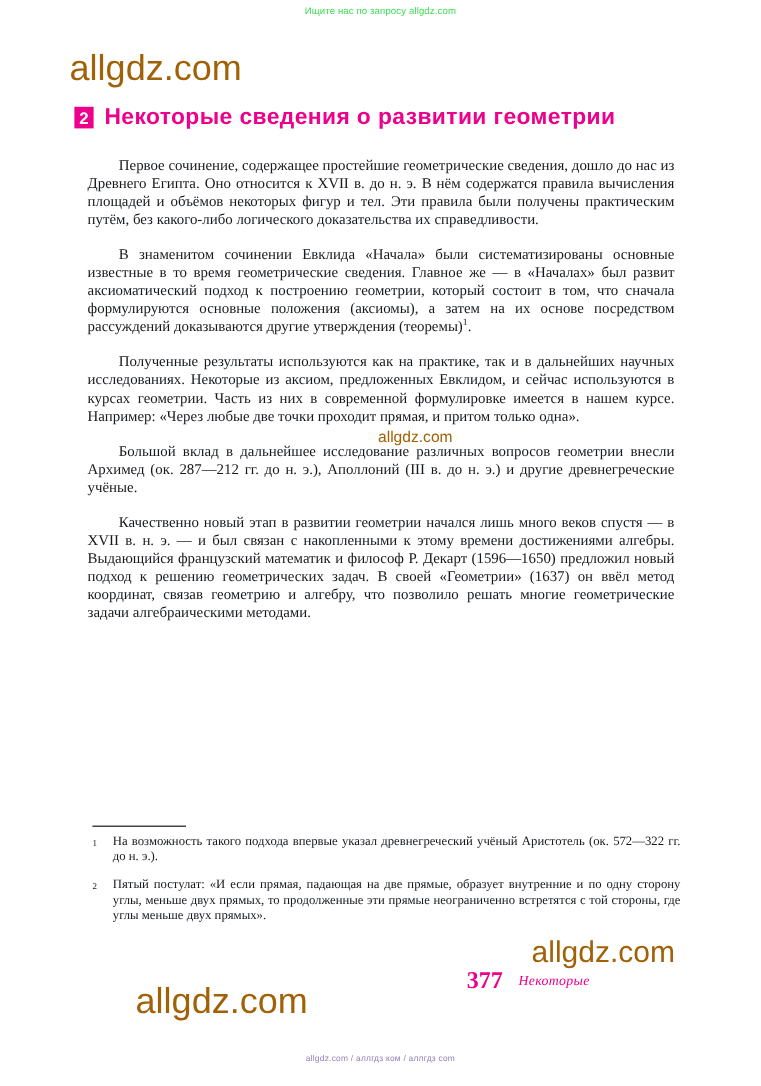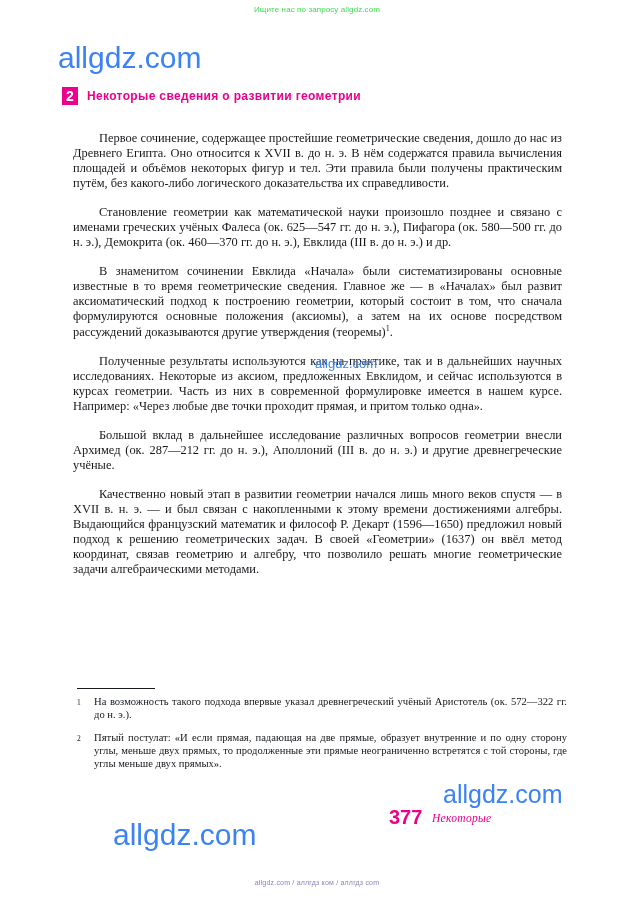--- a/index.html
+++ b/index.html
@@ -26,21 +26,21 @@
     font-family: "Liberation Sans", sans-serif;
     font-size: 8px;
     color: #3ddc52;
     letter-spacing: 0.1px;
   }
 
   
   .wm-big {
     position: absolute;
     font-family: "Liberation Sans", "DejaVu Sans", sans-serif;
-    color: #3b82f6;
+    color: #a16207;
     white-space: nowrap;
   }
   .wm-top     { left: 58px;  top: 41px;  font-size: 30px; }
   .wm-bottom  { left: 113px; top: 818px; font-size: 30px; }
   .wm-right   { left: 443px; top: 780px; font-size: 25px; }
   .wm-mid     { left: 315px; top: 356px; font-size: 13px;
                 font-family: "Liberation Sans", "DejaVu Sans", sans-serif; }
 
   
   .heading-row {
@@ -60,21 +60,21 @@
     width: 16px;
     height: 18px;
     text-align: center;
     display: inline-block;
   }
   .sect-title {
     margin-left: 9px;
     color: #ec008c;
     font-family: "Liberation Sans", "DejaVu Sans", sans-serif;
     font-weight: bold;
-    font-size: 12px;
+    font-size: 19px;
     letter-spacing: 0.35px;
     white-space: nowrap;
   }
 
   
   .body-col {
     position: absolute;
     left: 59px;
     top: 117px;
     width: 517px;
@@ -123,21 +123,21 @@
     flex: 1;
     text-align: justify;
   }
 
   
   .pagenum {
     position: absolute;
     left: 389px;
     top: 806px;
     color: #ec008c;
-    font-family: Liberation Sans, sans-serif;
+    font-family: Liberation Serif, serif;
     font-weight: bold;
     font-size: 20px;
   }
   .running-title {
     position: absolute;
     left: 432px;
     top: 812px;
     color: #ec008c;
     font-family: "Liberation Serif", "DejaVu Serif", serif;
     font-style: italic;
@@ -167,21 +167,20 @@
 
   <div class="wm-big wm-top">allgdz.com</div>
 
   <div class="heading-row">
     <span class="sect-badge">2</span>
     <span class="sect-title">Некоторые сведения о развитии геометрии</span>
   </div>
 
   <div class="body-col">
     <p class="para">Первое сочинение, содержащее простейшие геометрические сведения, дошло до нас из Древнего Египта. Оно относится к XVII в. до н. э. В нём содержатся правила вычисления площадей и объёмов некоторых фигур и тел. Эти правила были получены практическим путём, без какого-либо логического доказательства их справедливости.</p>
-    <p class="para">Становление геометрии как математической науки произошло позднее и связано с именами греческих учёных Фалеса (ок. 625—547 гг. до н. э.), Пифагора (ок. 580—500 гг. до н. э.), Демокрита (ок. 460—370 гг. до н. э.), Евклида (III в. до н. э.) и др.</p>
     <p class="para"><span>В знаменитом сочинении Евклида «Начала» были систематизированы основные известные в то время геометрические сведения. Главное же — в «Началах» был развит аксиоматический подход к построению геометрии, который состоит в том, что сначала формулируются основные положения (аксиомы), а затем на их основе посредством рассуждений доказываются другие утверждения (теоремы)</span><sup>1</sup><span>.</span></p>
     <p class="para">Полученные результаты используются как на практике, так и в дальнейших научных исследованиях. Некоторые из аксиом, предложенных Евклидом, и сейчас используются в курсах геометрии. Часть из них в современной формулировке имеется в нашем курсе. Например: «Через любые две точки проходит прямая, и притом только одна».</p>
     <p class="para">Большой вклад в дальнейшее исследование различных вопросов геометрии внесли Архимед (ок. 287—212 гг. до н. э.), Аполлоний (III в. до н. э.) и другие древнегреческие учёные.</p>
     <p class="para">Качественно новый этап в развитии геометрии начался лишь много веков спустя — в XVII в. н. э. — и был связан с накопленными к этому времени достижениями алгебры. Выдающийся французский математик и философ Р. Декарт (1596—1650) предложил новый подход к решению геометрических задач. В своей «Геометрии» (1637) он ввёл метод координат, связав геометрию и алгебру, что позволило решать многие геометрические задачи алгебраическими методами.</p>
   </div>
 
   <div class="wm-big wm-mid">allgdz.com</div>
 
   <div class="fn-rule"></div>
 

